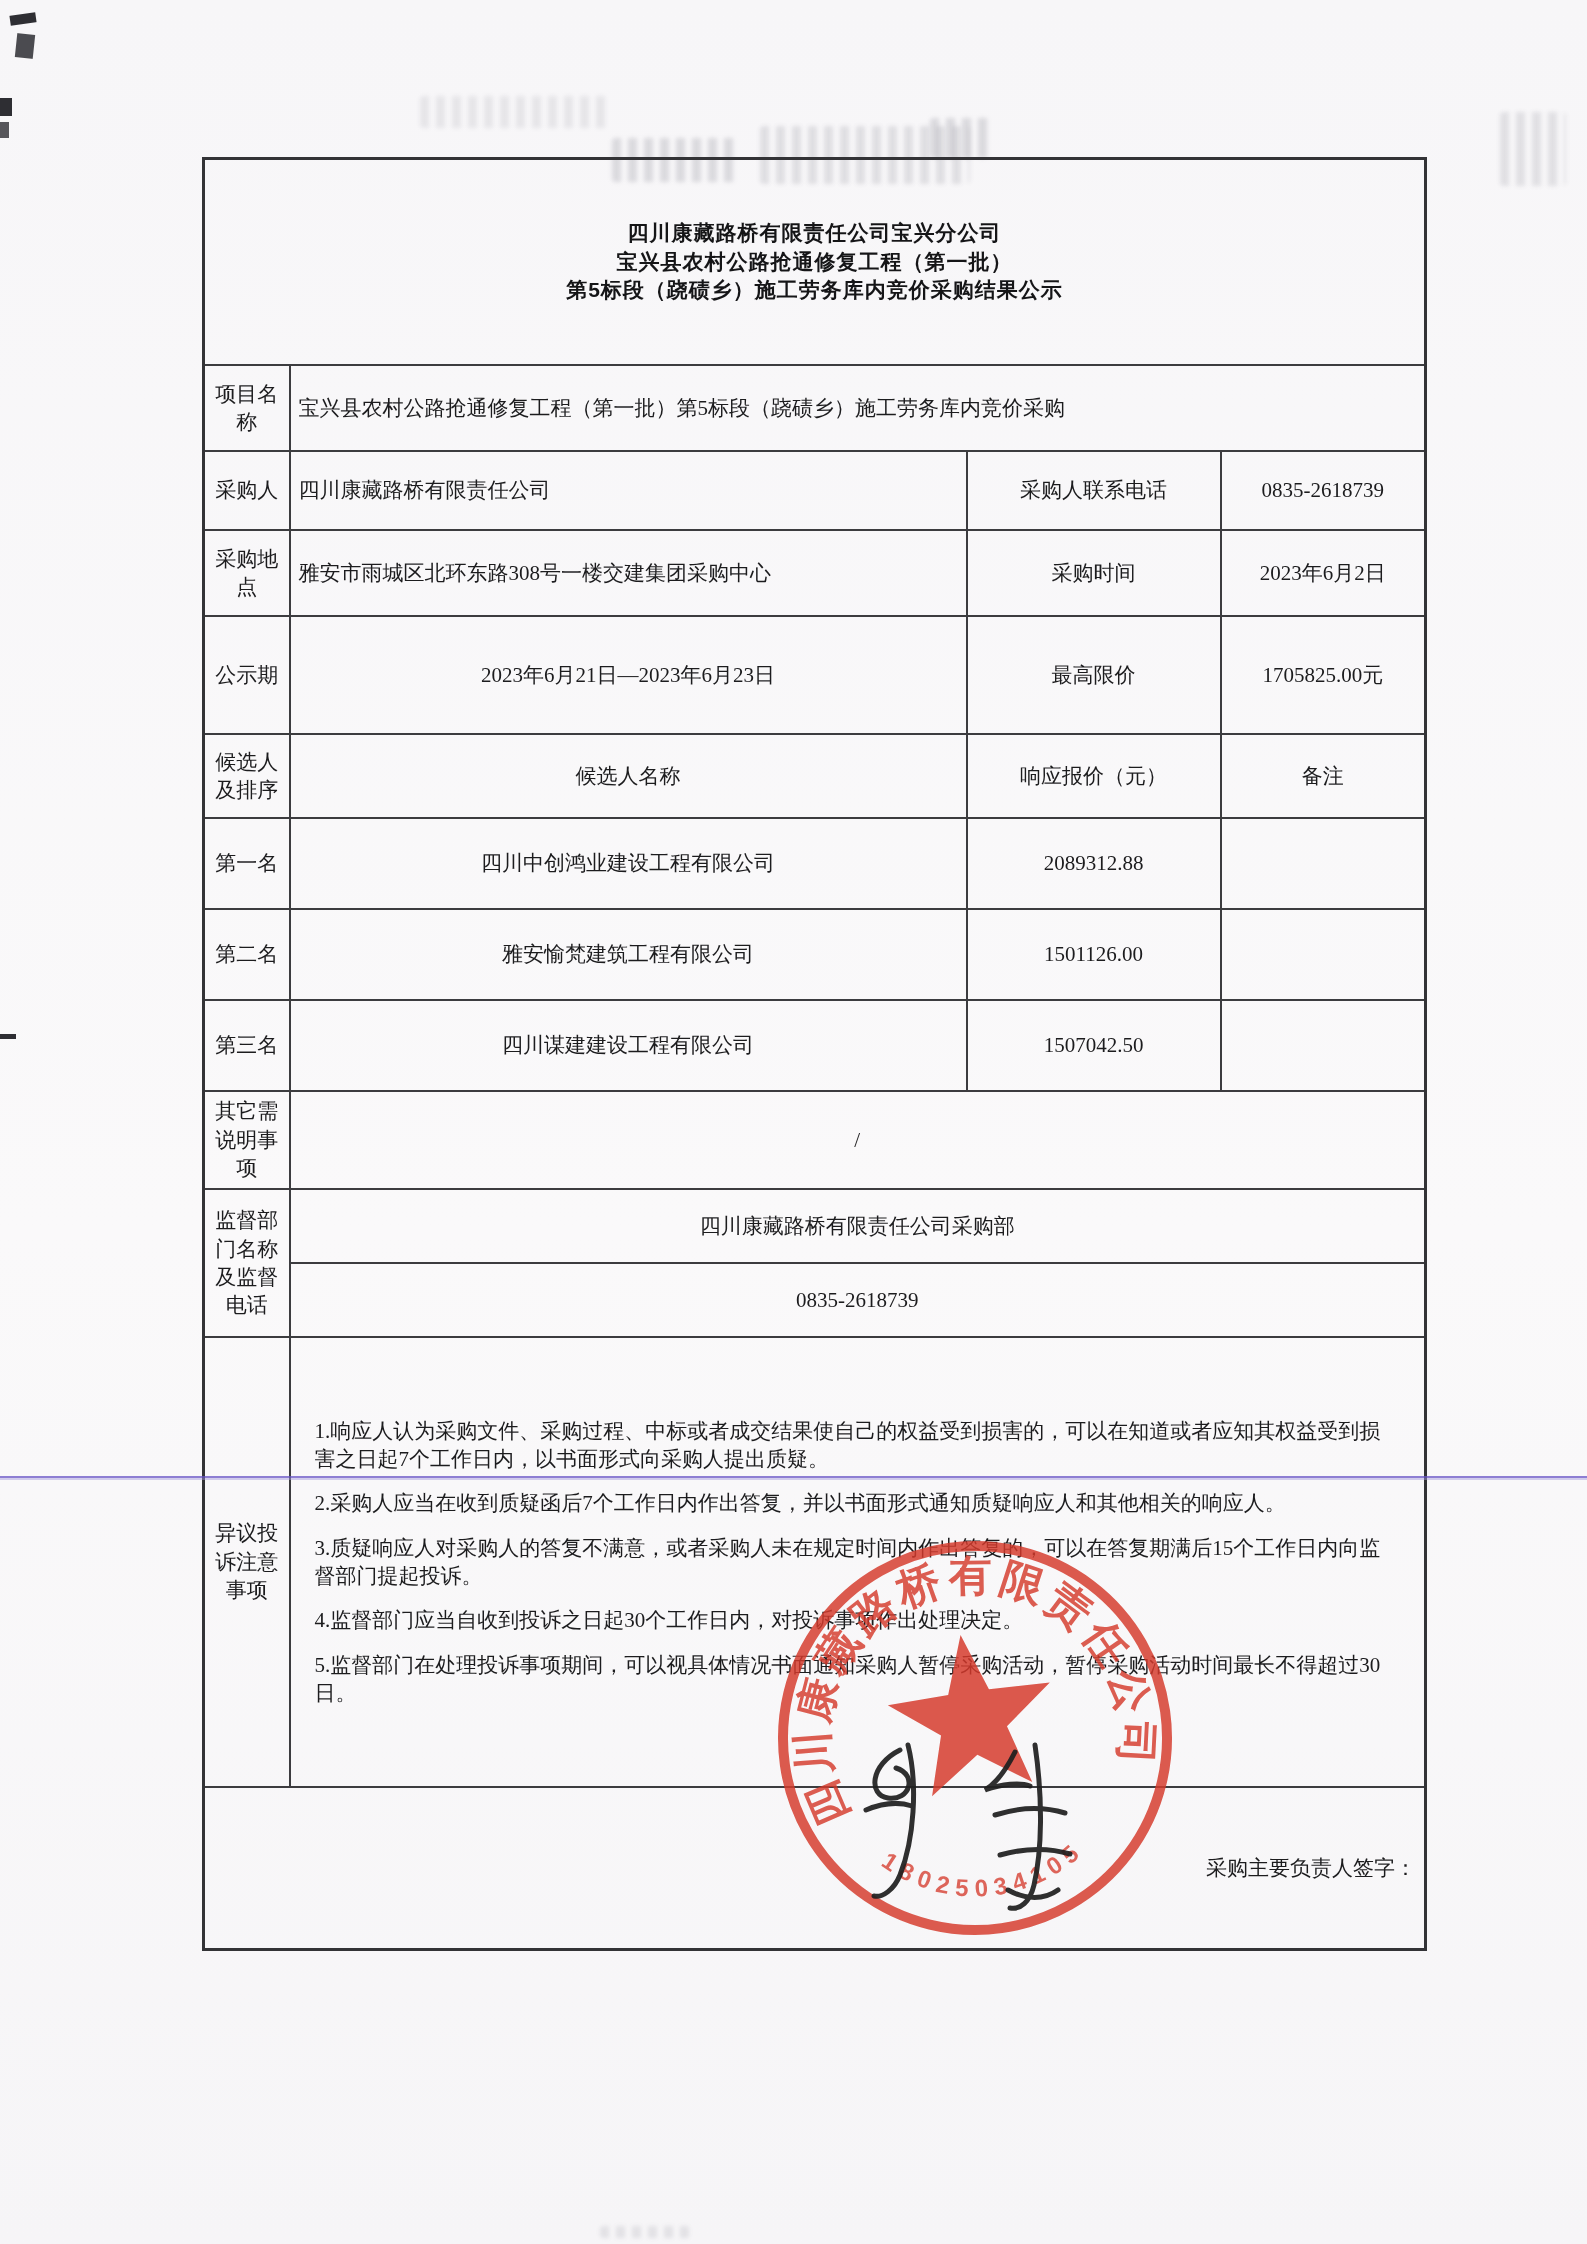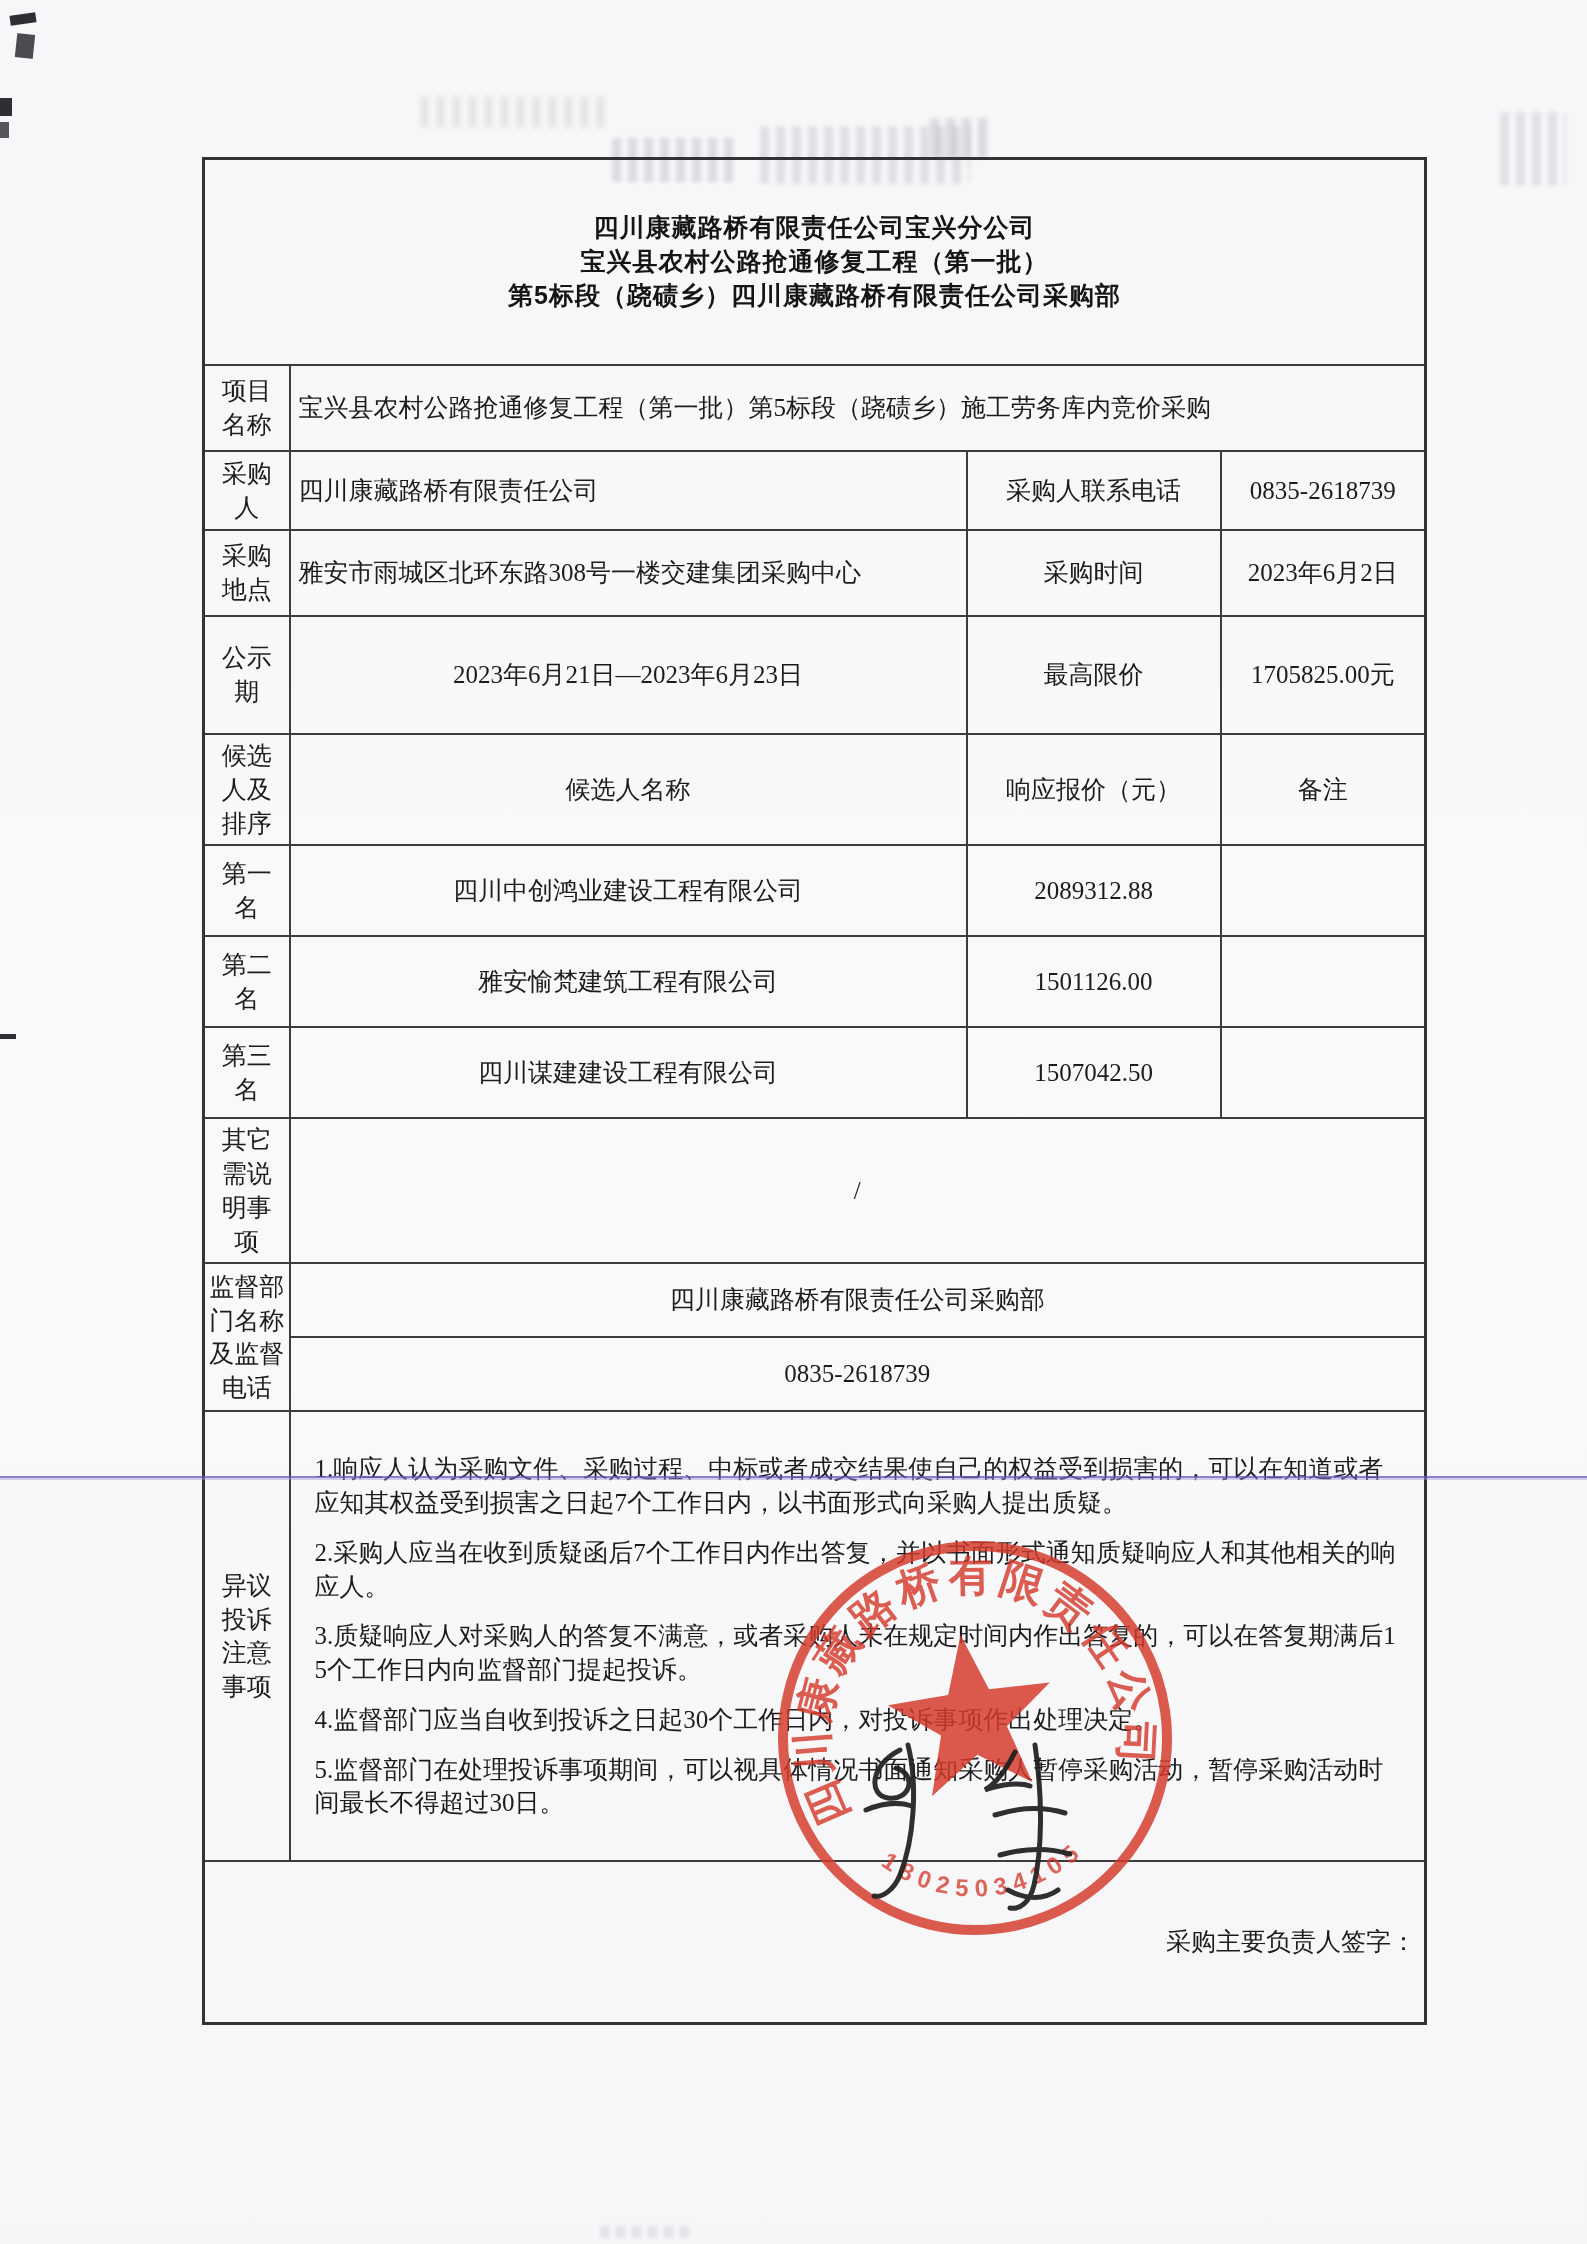--- a/index.html
+++ b/index.html
@@ -14,21 +14,21 @@
   .page{position:absolute;inset:0;background:linear-gradient(180deg,#f7f6f8 0%,#faf9fa 55%,#f6f5f7 100%);}
 
   
   table.doc{
     position:absolute;left:202px;top:157px;width:1222px;
     border-collapse:collapse;table-layout:fixed;
     z-index:2;
   }
   table.doc td{
     border:2px solid #3c3c3f;
-    font-size:25px;
+    font-size:21px;
     line-height:1.35;
     padding:4px 8px;
     vertical-align:middle;
     word-break:break-all;
   }
   table.doc{border:3px solid #333336;}
   td.title-cell{
     border-left:none;border-right:none;border-top:none;
     height:196px;
     text-align:center;
@@ -129,21 +129,21 @@
         <col style="width:677px">
         <col style="width:254px">
         <col style="width:205px">
     </colgroup>
 
     <tbody>
         <tr>
       <td class="title-cell" colspan="4">
         <div>四川康藏路桥有限责任公司宝兴分公司</div>
         <div>宝兴县农村公路抢通修复工程（第一批）</div>
-        <div>第5标段（跷碛乡）四川康藏路桥有限责任公司采购部</div>
+        <div>第5标段（跷碛乡）施工劳务库内竞价采购结果公示</div>
       </td>
     </tr>
 
     <tr class="h80">
       <td class="rowlabel">项目名称</td>
       <td class="val-left" colspan="3">宝兴县农村公路抢通修复工程（第一批）第5标段（跷碛乡）施工劳务库内竞价采购</td>
     </tr>
 
     <tr class="h73">
       <td class="rowlabel">采购人</td>

